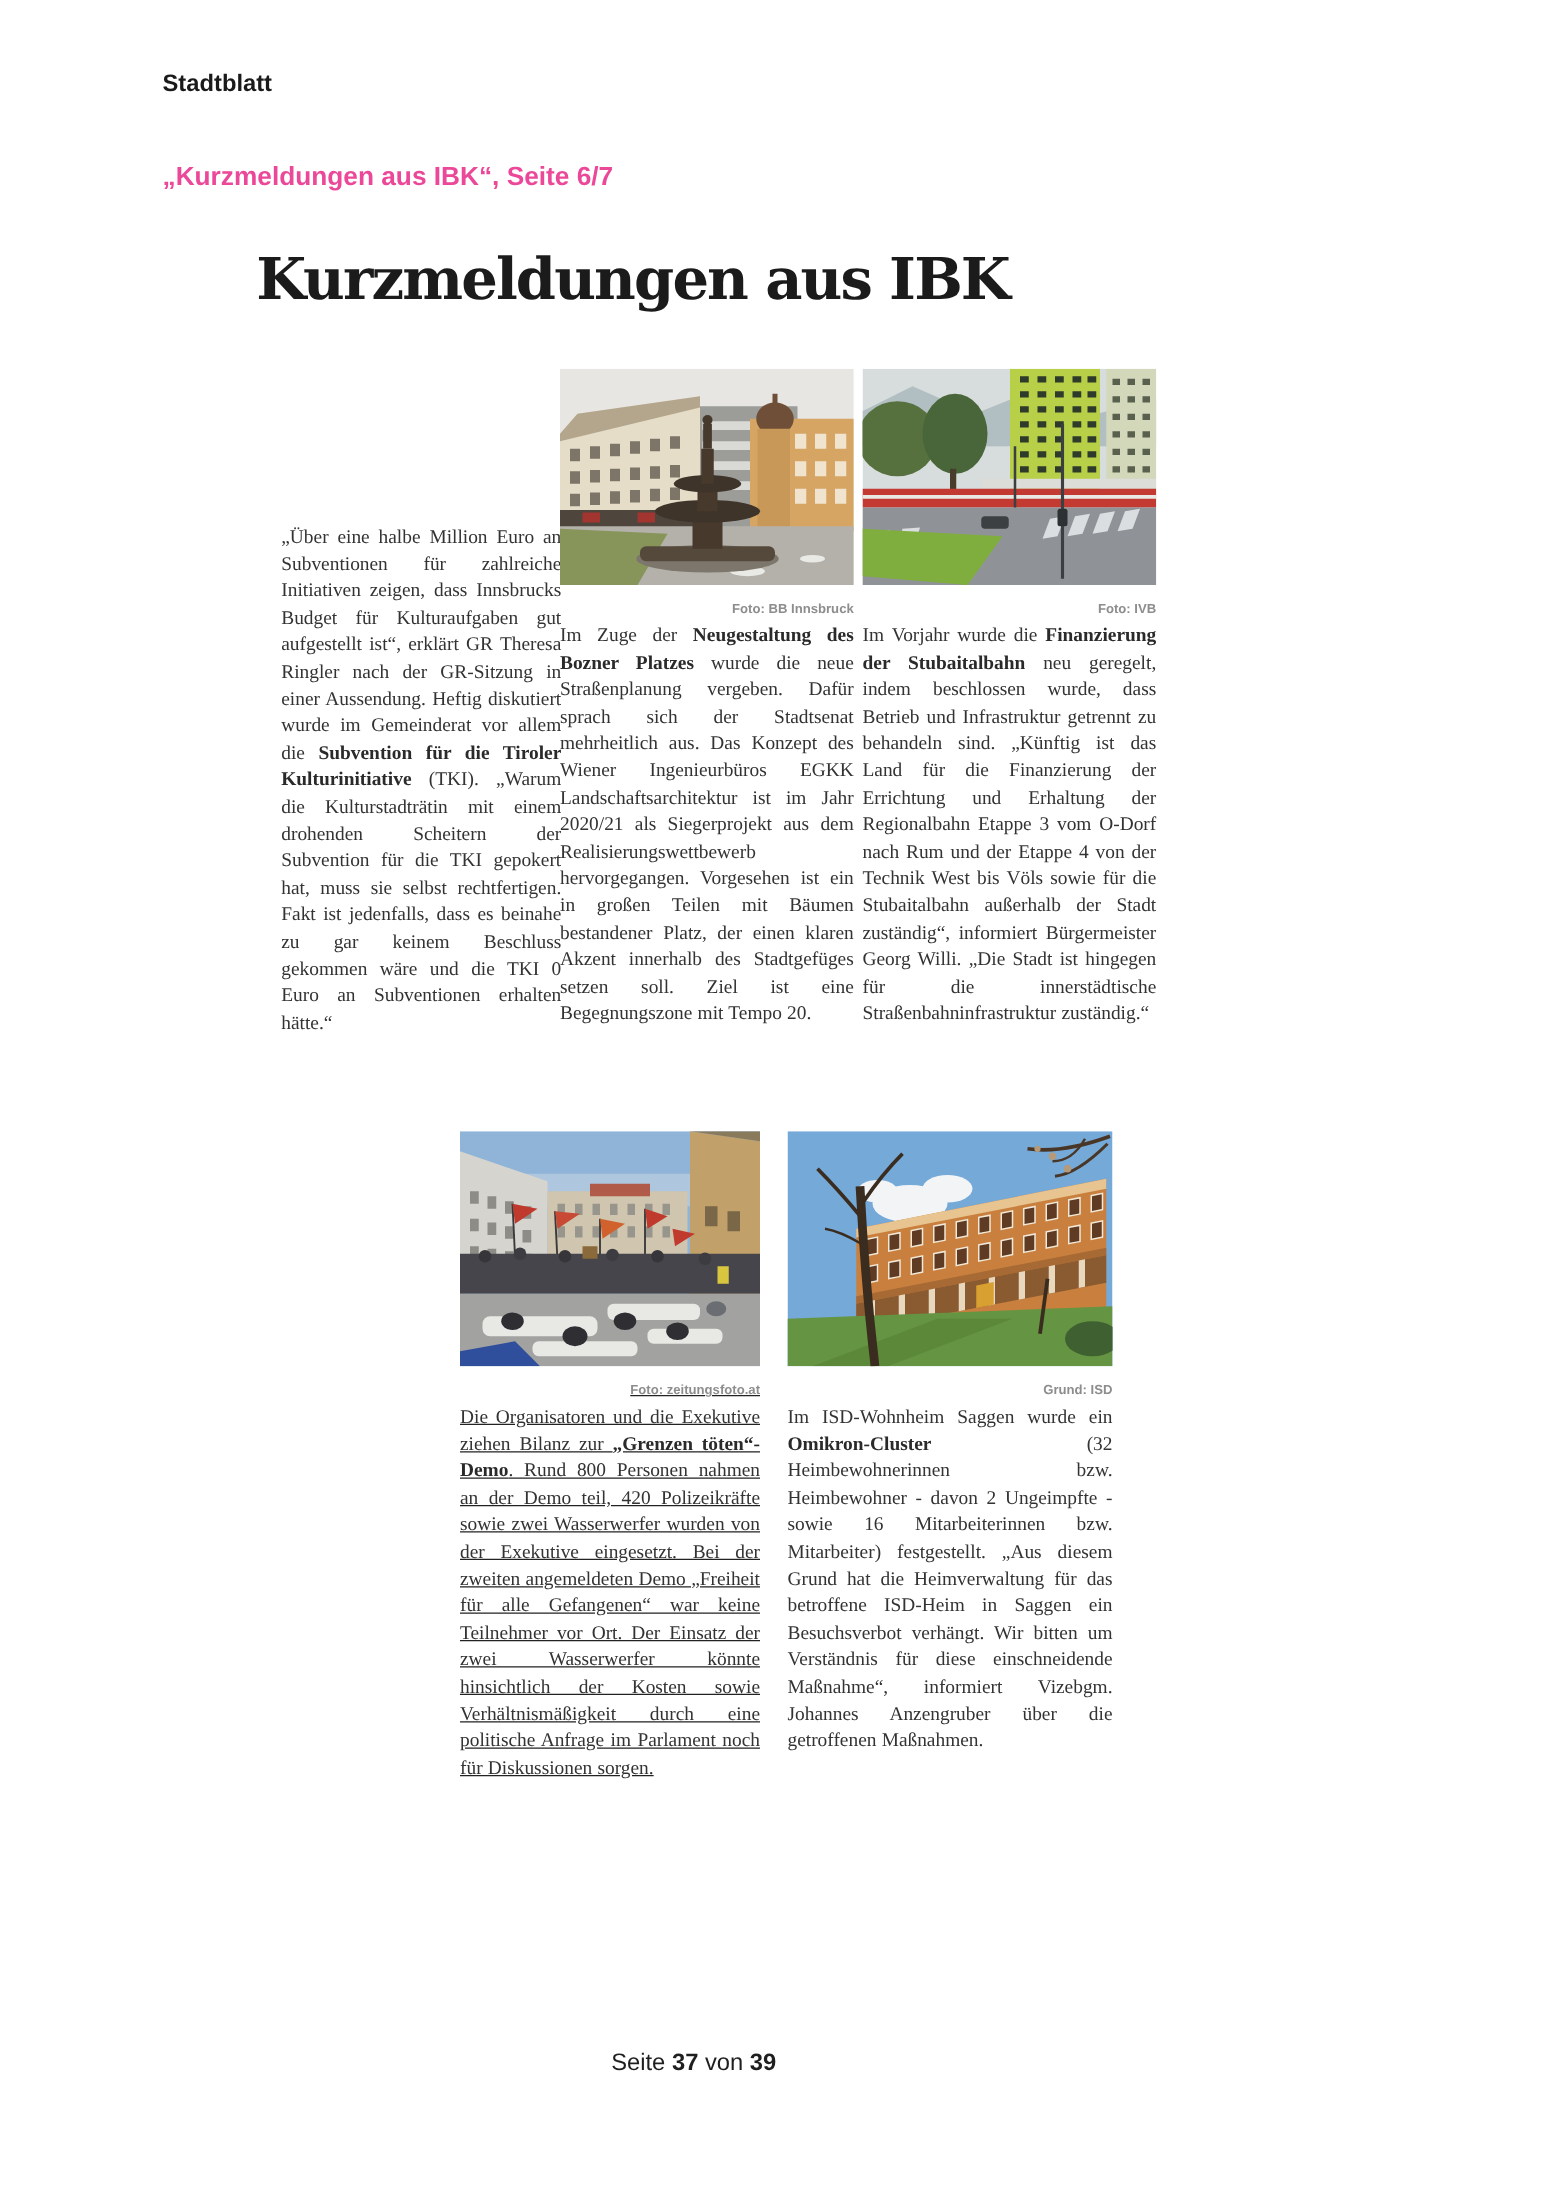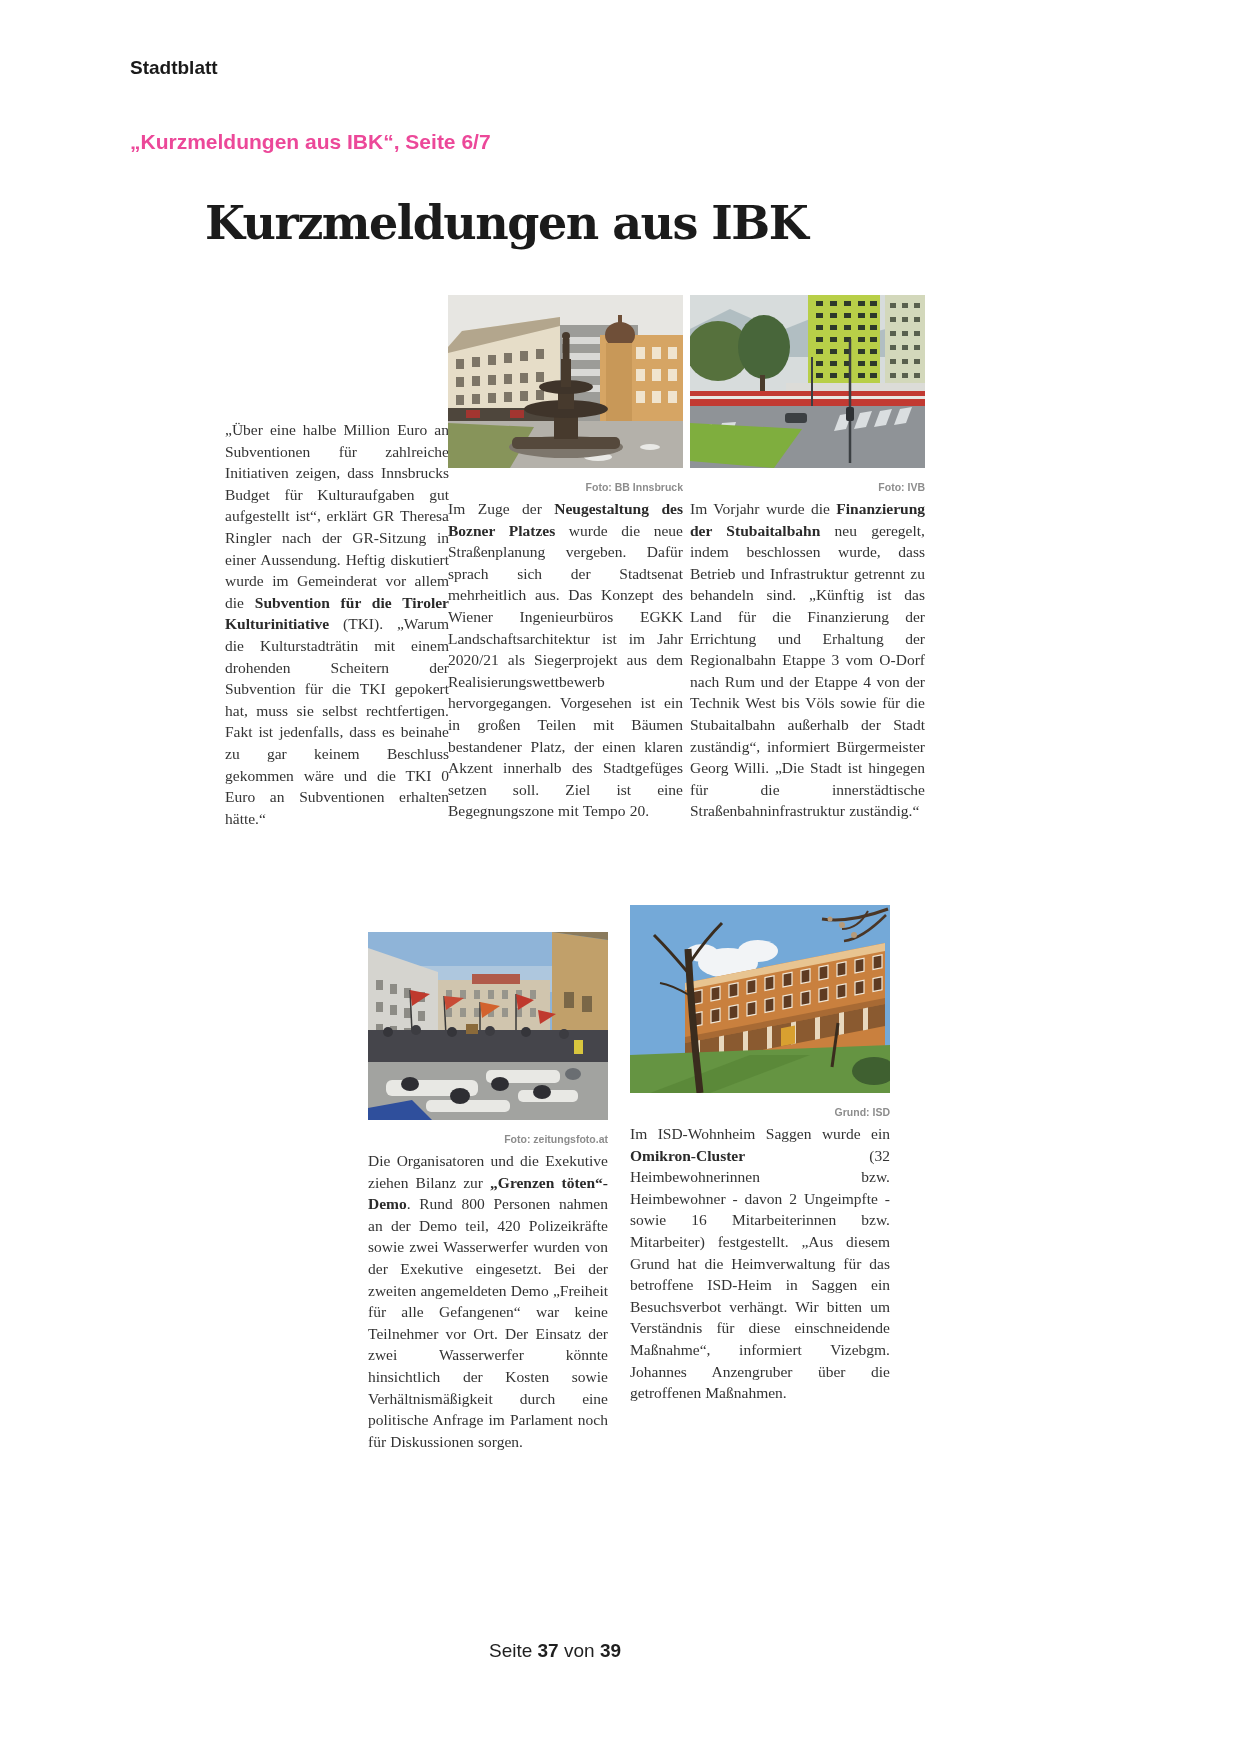--- a/index.html
+++ b/index.html
@@ -28,21 +28,21 @@
   }
   .coltext{
     font-family:"Liberation Serif", serif;font-size:15.5px;line-height:21.6px;
     text-align:justify;color:#333;hyphens:auto;-webkit-hyphens:auto;word-spacing:0.02em;
   }
   .coltext b{color:#2a2a2a;}
   .col1{position:absolute;left:8px;top:223px;width:224px;margin-left:12px;}
   .block{position:absolute;}
   .block-2{left:243px;top:99px;width:235px;}
   .block-3{left:485px;top:99px;width:235px;}
-  .block-4{left:163px;top:736px;width:240px;}
+  .block-4{left:163px;top:709px;width:240px;text-decoration:underline;}
   .block-5{left:425px;top:709px;width:260px;}
   .photo{display:block;}
   .caption{
     text-align:right;font-size:10.5px;font-weight:bold;color:#8d8d8d;
     margin:13px 0 5px 0;font-family:"Liberation Sans", sans-serif;
   }
   .footer{
     position:absolute;left:0;top:1640px;width:1110px;text-align:center;
     font-size:19px;color:#1f1f1f;
   }

